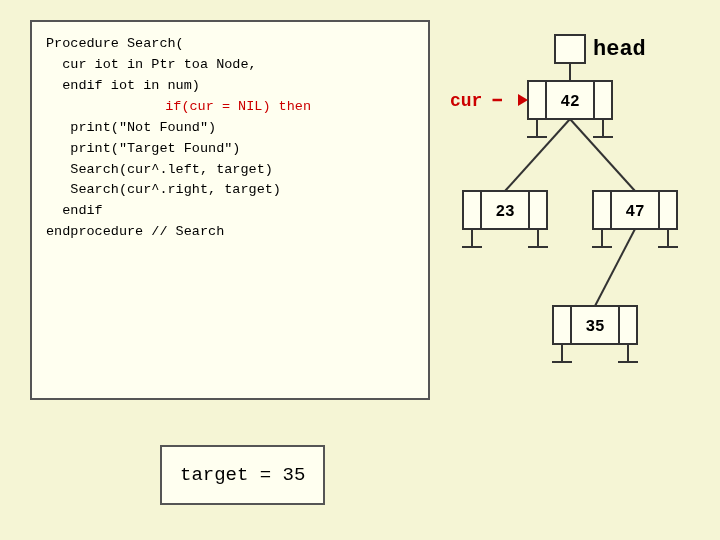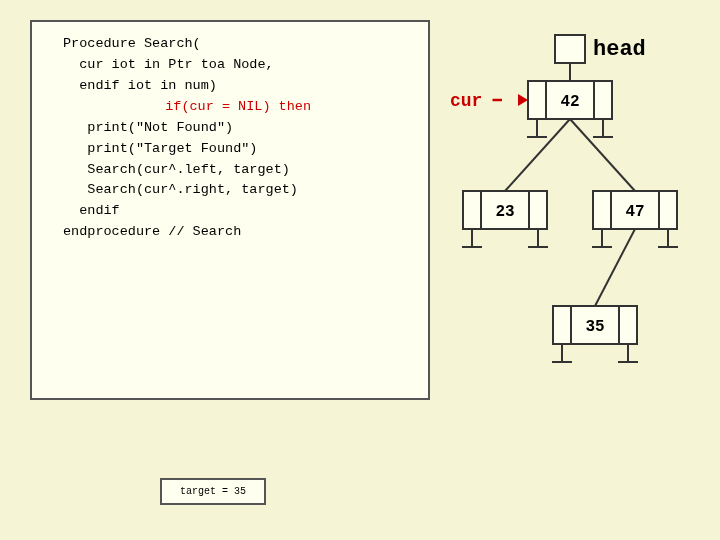--- a/index.html
+++ b/index.html
@@ -14,21 +14,21 @@
 
     
     .code-panel {
       position: absolute;
       left: 30px;
       top: 20px;
       width: 400px;
       height: 380px;
       background: #fffff0;
       border: 2px solid #555;
-      padding: 12px 31px;
+      padding: 12px 14px;
       font-size: 13.5px;
       line-height: 1.55;
     }
 
     .code-line {
       white-space: pre;
       color: #000;
     }
 
     .code-red {
@@ -36,22 +36,22 @@
       text-align: center;
     }
 
     
     .target-box {
       position: absolute;
       left: 160px;
       bottom: 35px;
       background: #fffff0;
       border: 2px solid #555;
-      padding: 6px 18px;
-      font-size: 10px;
+      padding: 17px 18px;
+      font-size: 19px;
       font-family: 'Courier New', Courier, monospace;
       color: #000;
     }
 
     
     .tree-area {
       position: absolute;
       left: 435px;
       top: 15px;
       width: 270px;

